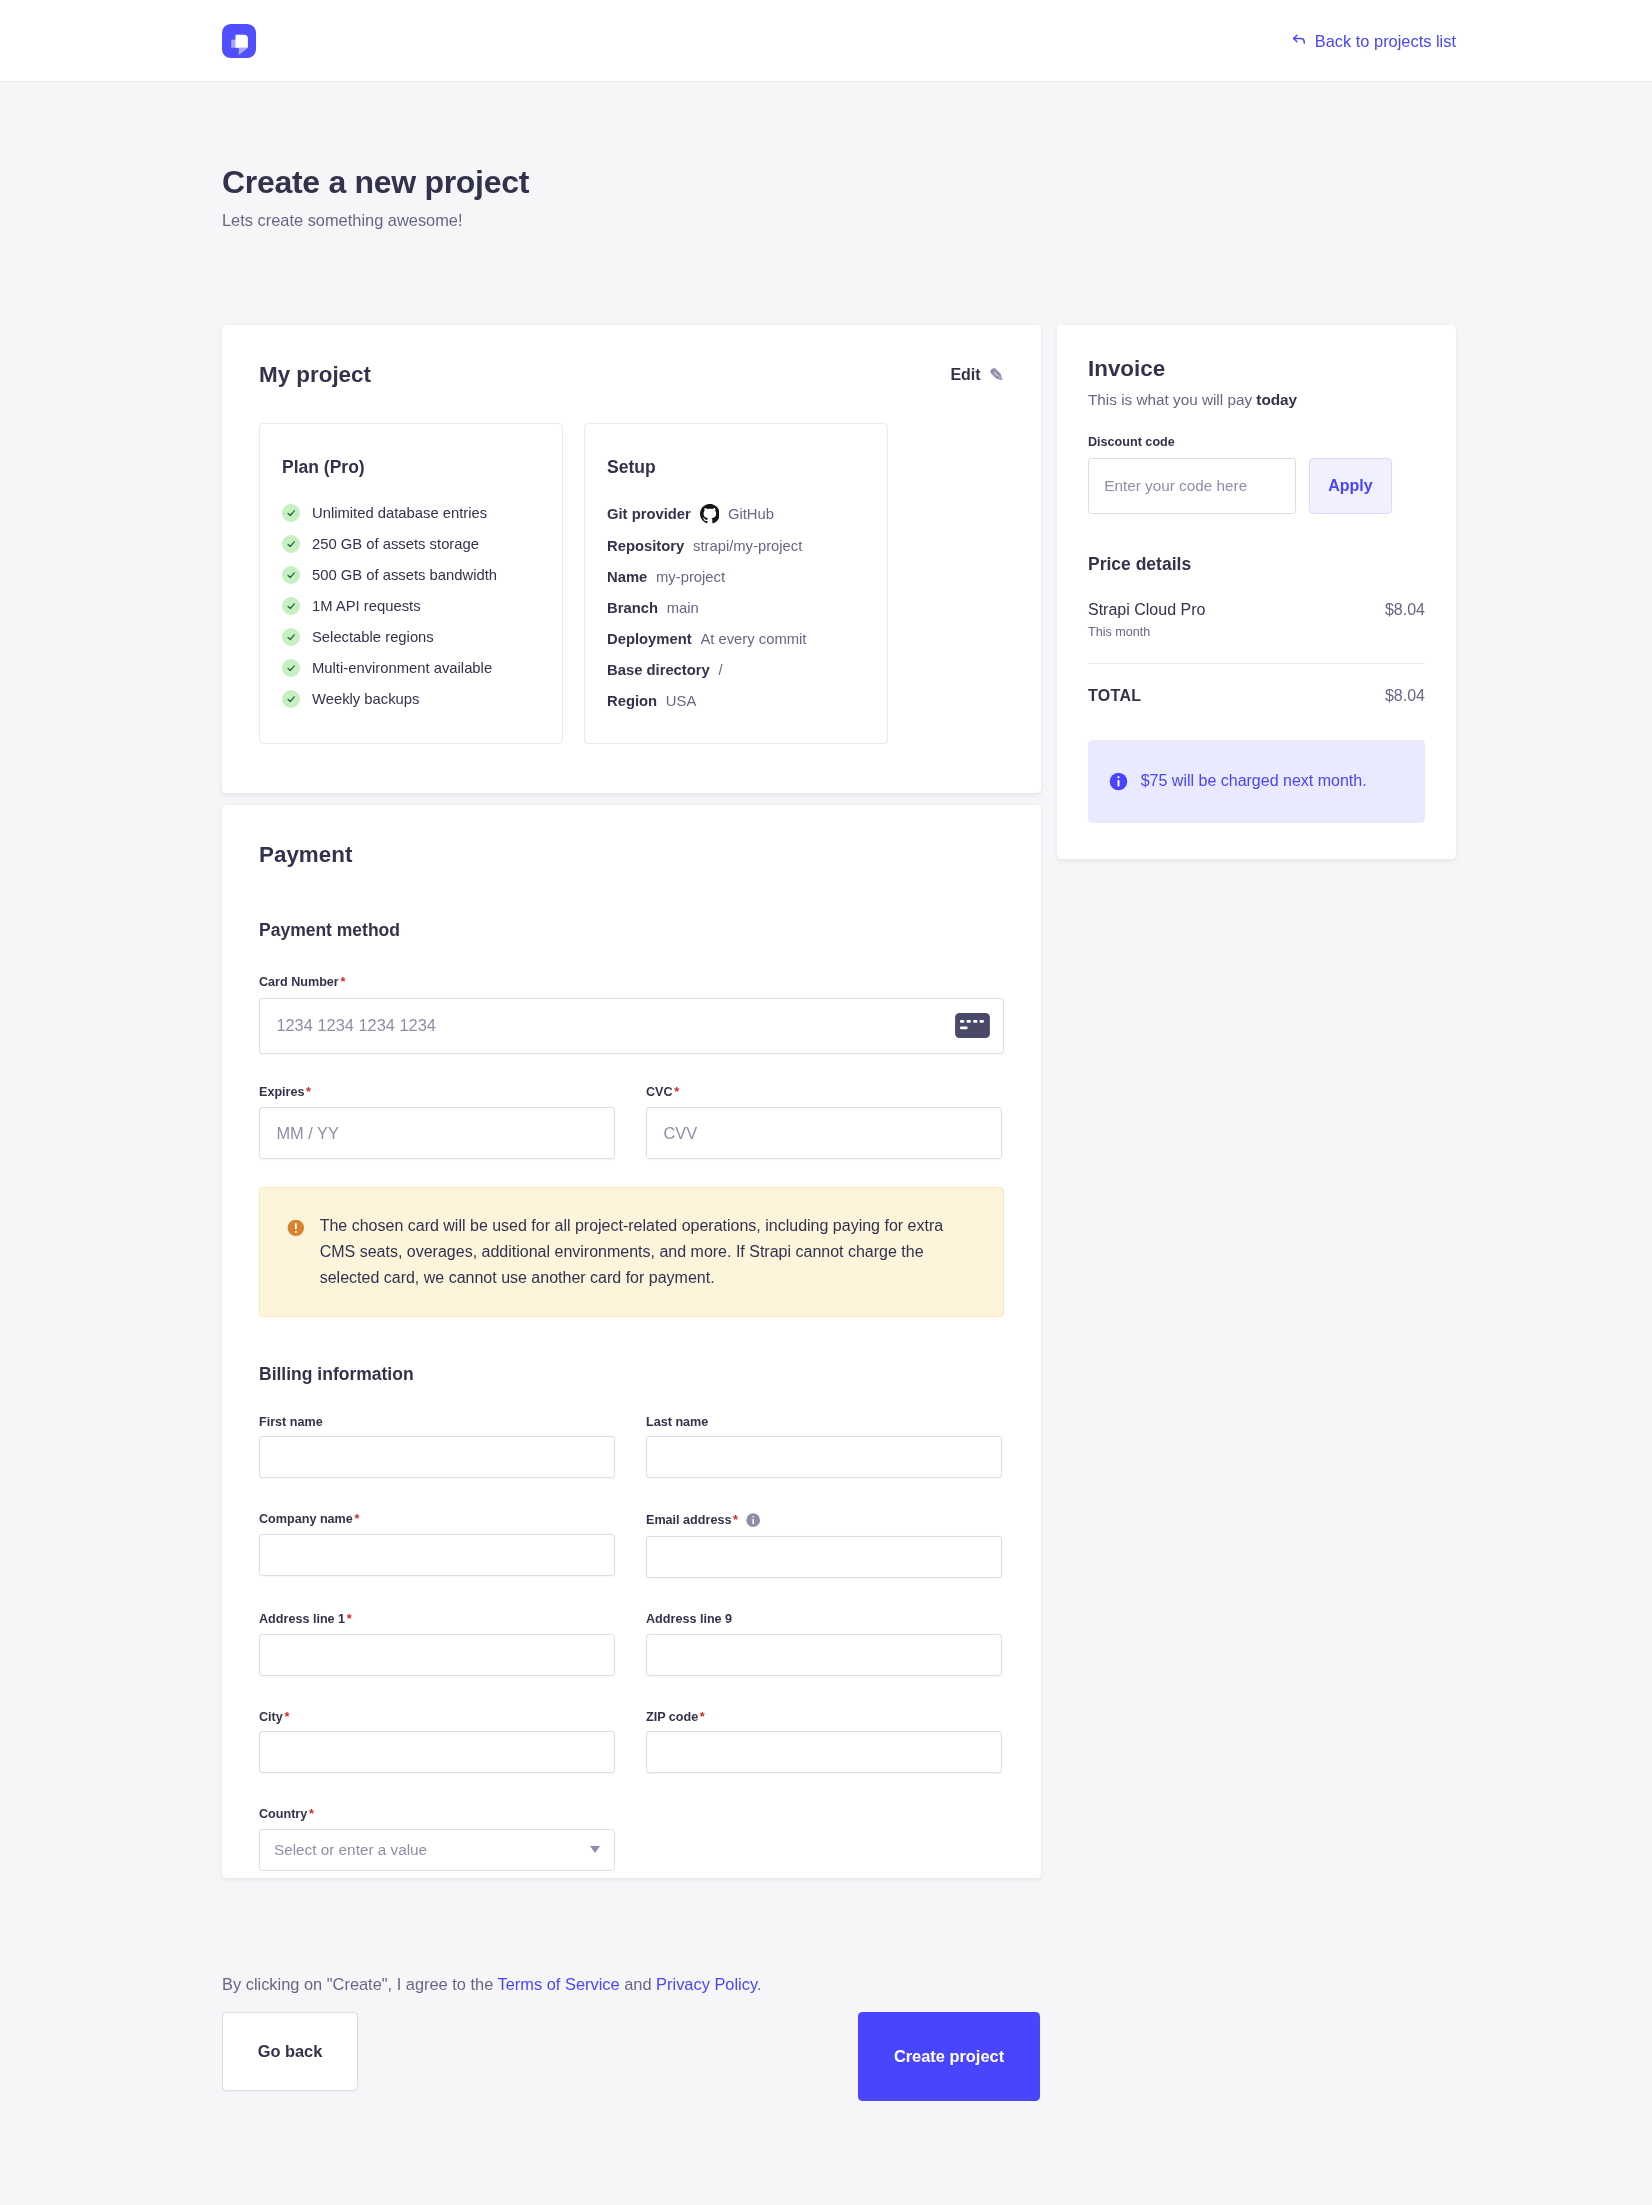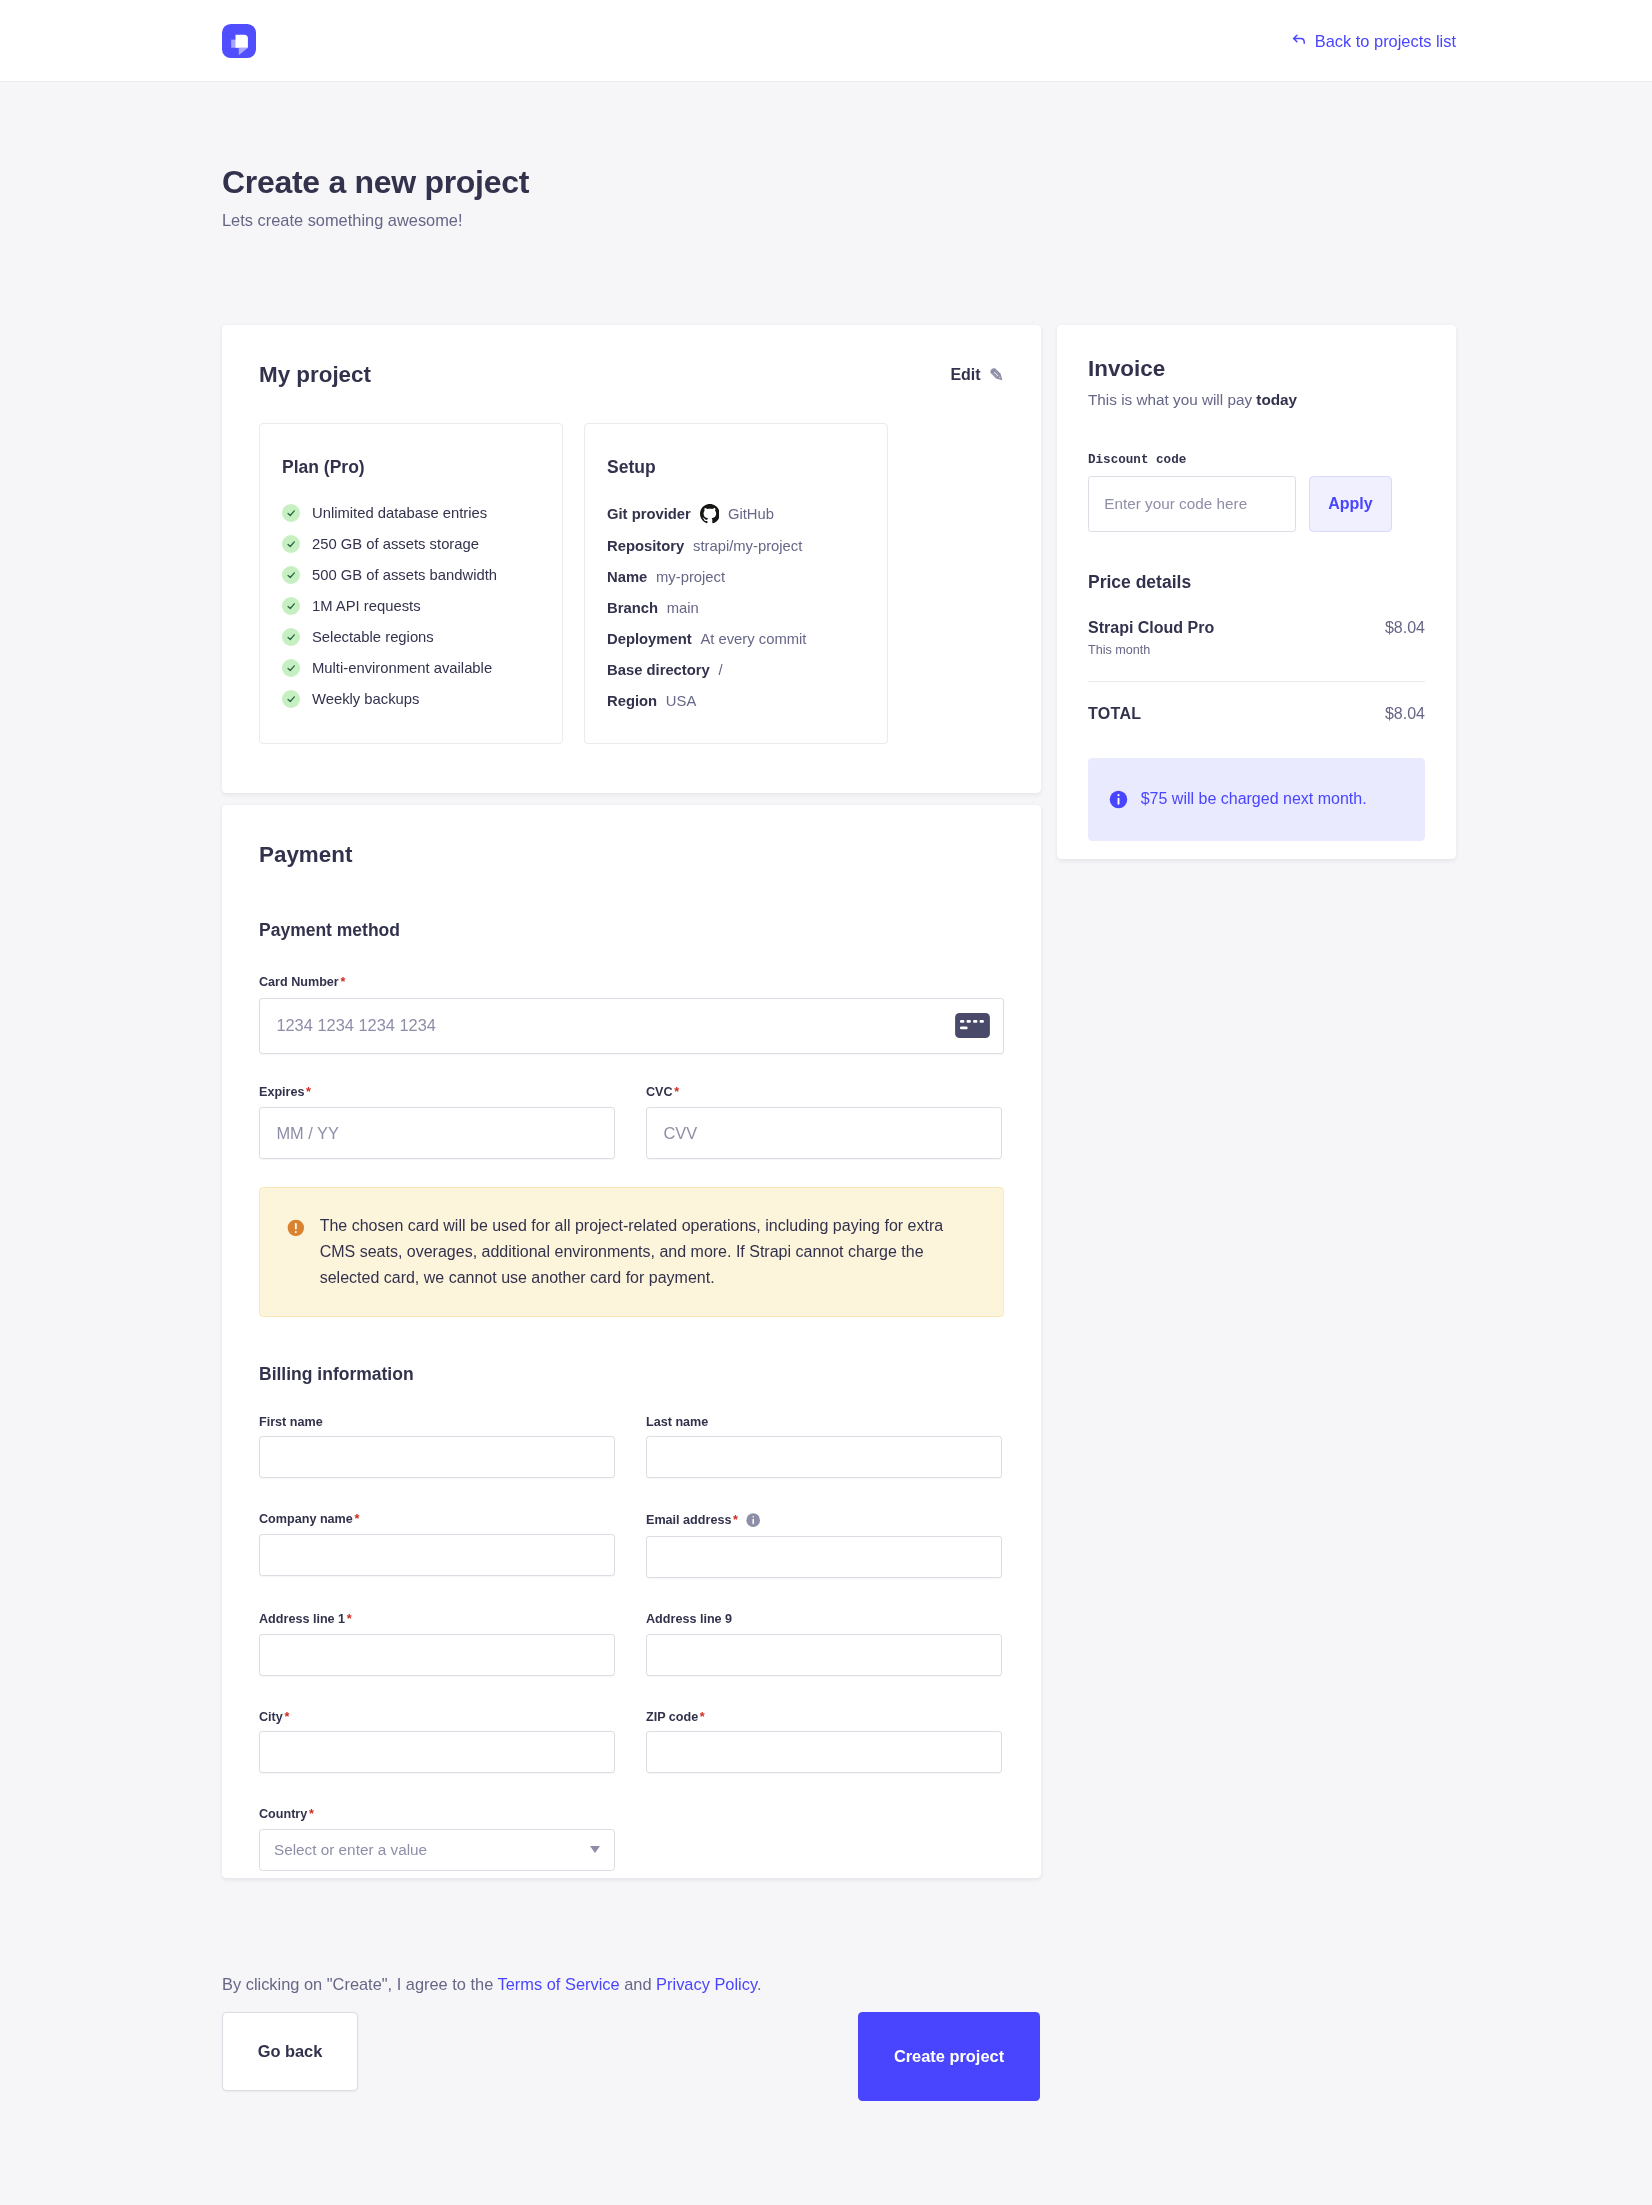--- a/index.html
+++ b/index.html
@@ -42,28 +42,28 @@
   .feature span.ftxt{font-size:14.8px; color:var(--text);}
   .checkdot{width:18px; height:18px; border-radius:50%; background:var(--success-bg); display:flex; align-items:center; justify-content:center; flex:0 0 auto;}
   .setup-row{display:flex; align-items:center; margin-bottom:13px; min-height:18px;}
   .s-label{font-size:14.8px; font-weight:bold; color:var(--text);}
   .s-value{font-size:14.8px; color:var(--muted); margin-left:8.7px;}
   .gh{margin-left:8.7px; display:flex; align-items:center;}
   
   .invoice-sub{margin-top:8.7px; font-size:15.3px; color:var(--muted);}
   .invoice-sub .em{color:var(--text); font-weight:bold;}
   .small-label{font-size:12.6px; font-weight:bold; color:var(--text);}
-  .discount-label{display:block; margin-top:44px;font-family:Liberation Mono, monospace;}
+  .discount-label{display:block; margin-top:26px;}
   .discount-row{display:flex; margin-top:9.8px; align-items:stretch;}
   .discount-input{width:208px; height:56px; border:0.5px solid var(--border); border-radius:3.3px; padding:0 15.3px; font-size:15.3px; font-family:inherit; color:var(--text); outline:none;}
   .discount-input::placeholder{color:var(--placeholder);}
   .apply-btn{width:83px; height:56px; margin-left:13px; background:#f0f0ff; border:0.5px solid #d9d8ff; border-radius:4.4px; color:var(--brand); font-size:16px; font-weight:bold; cursor:pointer; font-family:inherit;}
   .price-title{font-size:17.5px; font-weight:bold; margin-top:40px;}
   .price-row{display:flex; justify-content:space-between; margin-top:26px;}
-  .price-name{font-size:16px; font-weight:bold;}
+  .price-name{font-size:16px; font-weight:normal;}
   .price-period{font-size:12.6px; color:var(--muted); margin-top:5.5px;}
   .price-amt{font-size:16px; color:var(--muted);}
   .divider{border-top:0.5px solid var(--border-light); margin-top:24px;}
   .total-row{display:flex; justify-content:space-between; margin-top:23px; align-items:center;}
   .total-label{font-size:16px; font-weight:bold; letter-spacing:0.3px;}
   .note-box{margin-top:35px; background:var(--info-bg); border-radius:4.4px; height:83px; display:flex; align-items:center; padding:0 19.7px;}
   .note-box .ntxt{font-size:16px; color:var(--brand); margin-left:12px;}
   
   .section-sub{font-size:17.5px; font-weight:bold;}
   .flabel{display:flex; align-items:center; font-size:12.6px; font-weight:bold; color:var(--text);}

